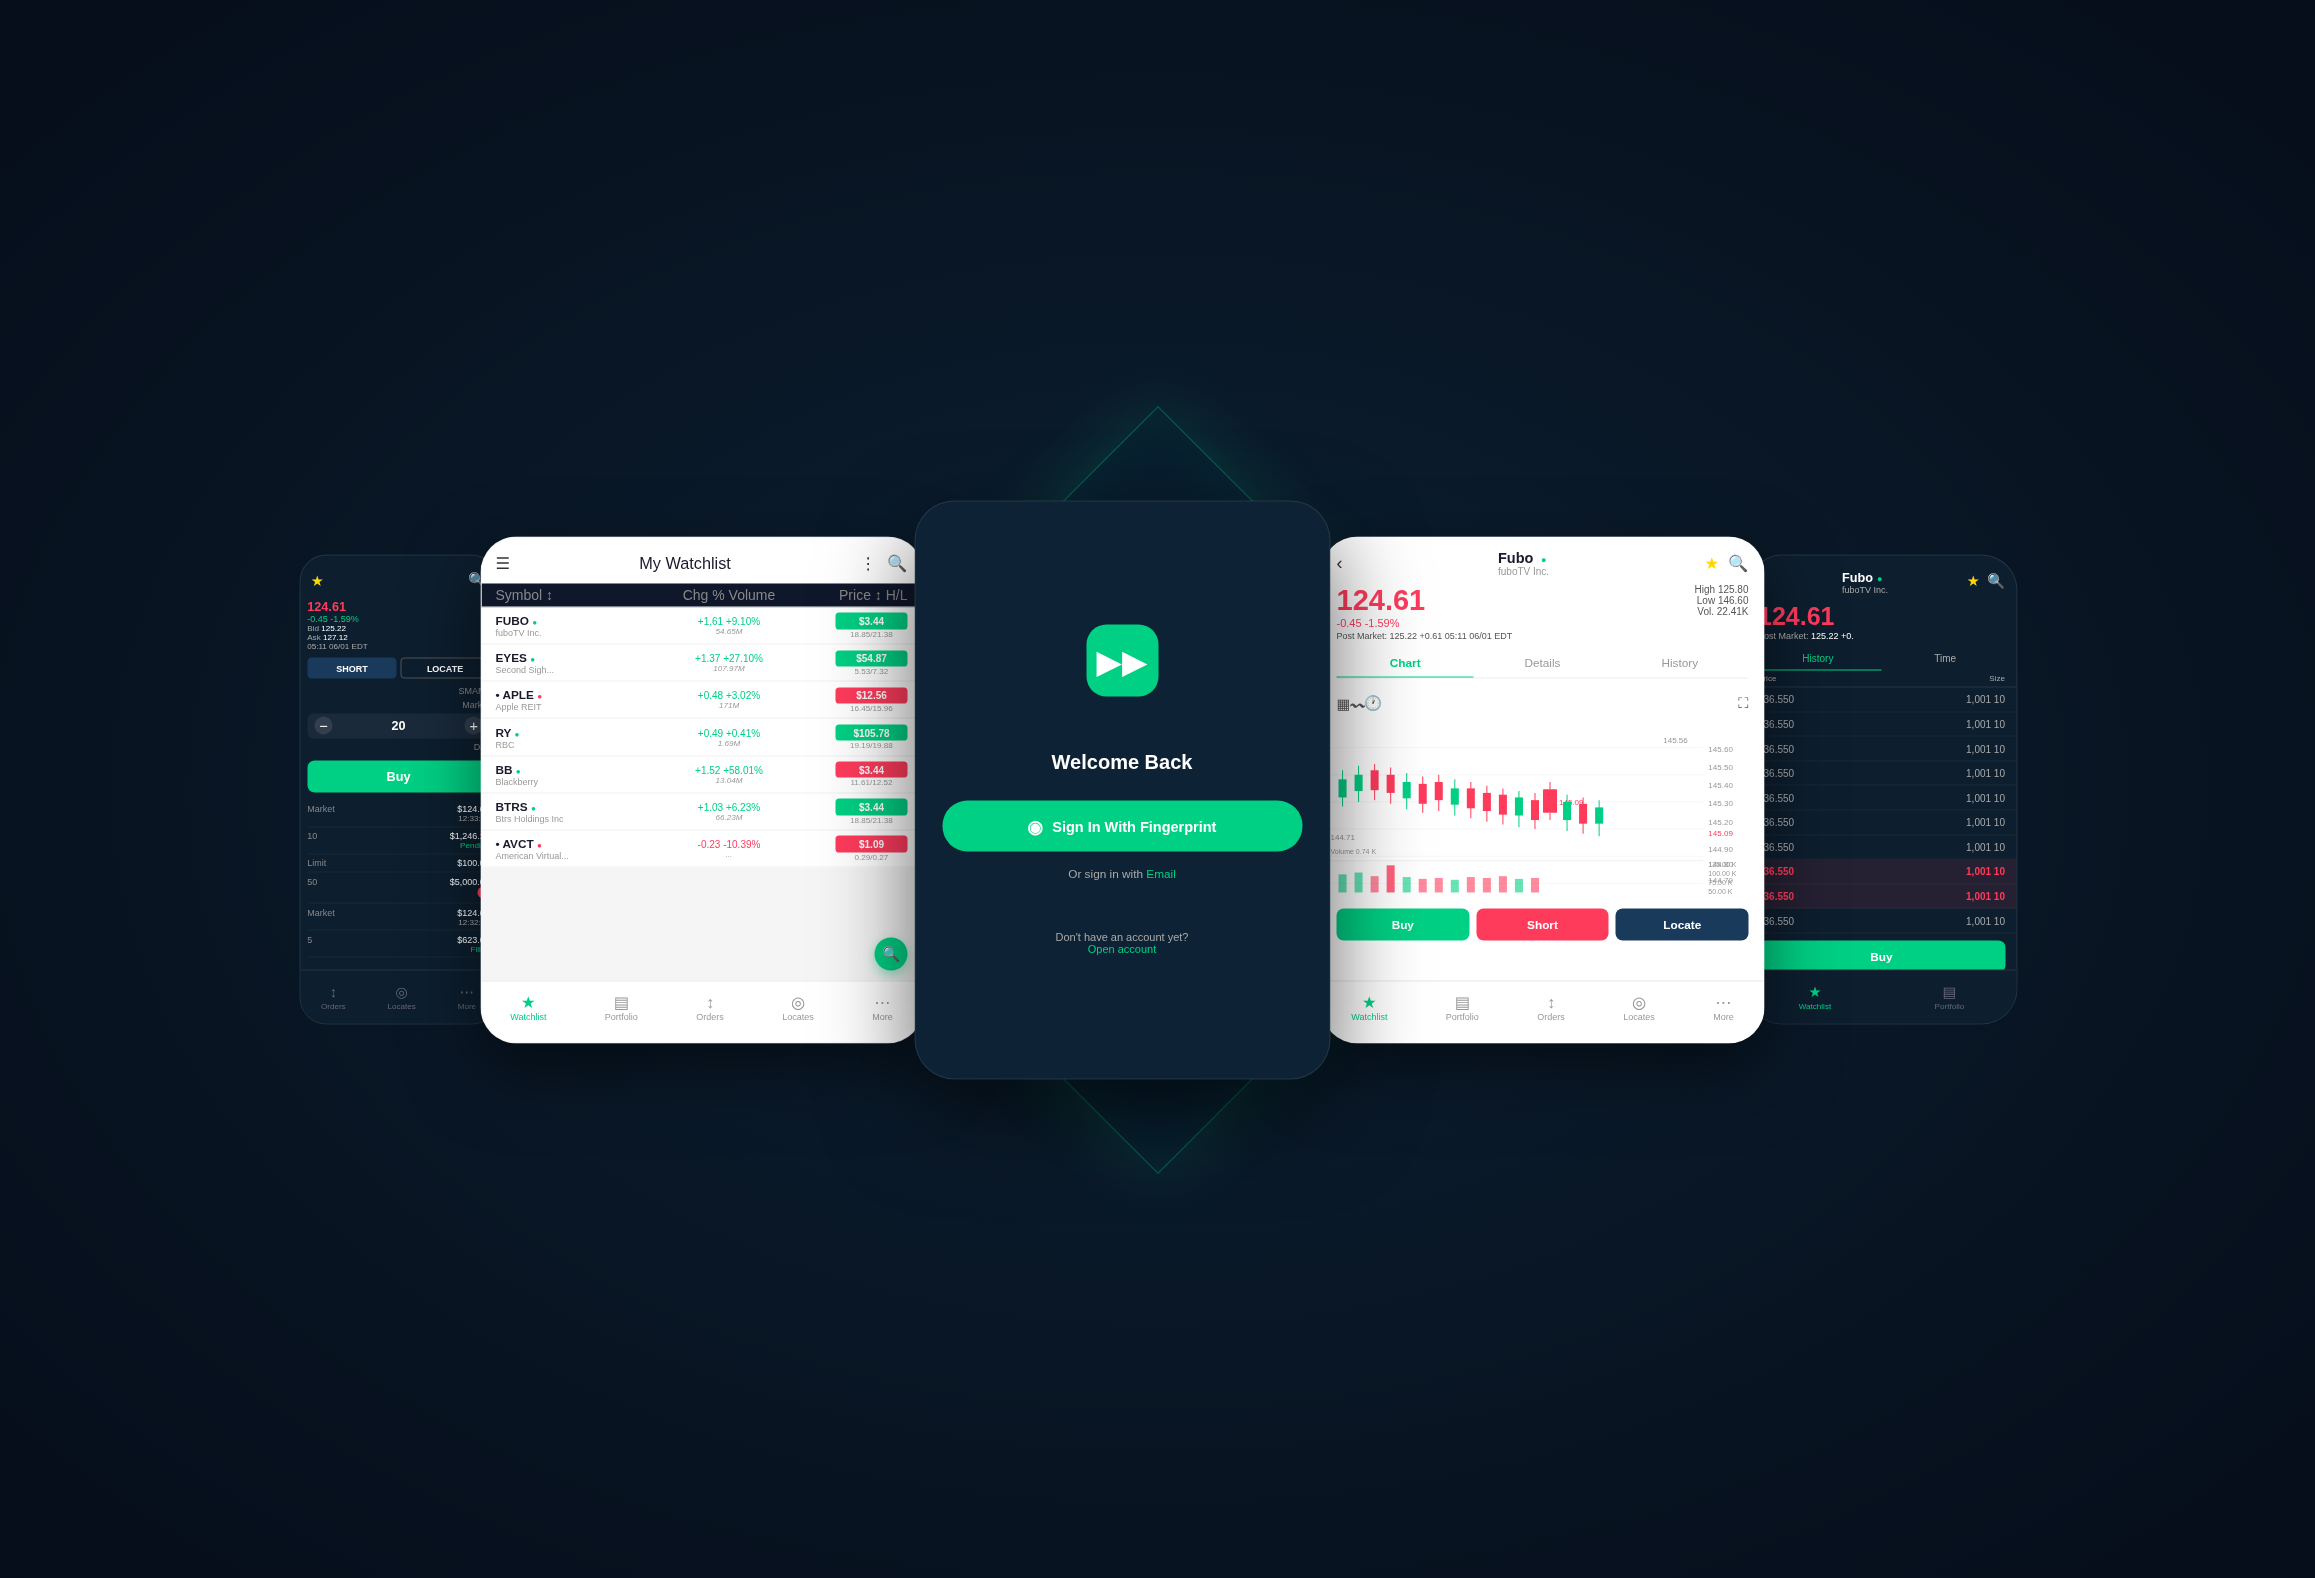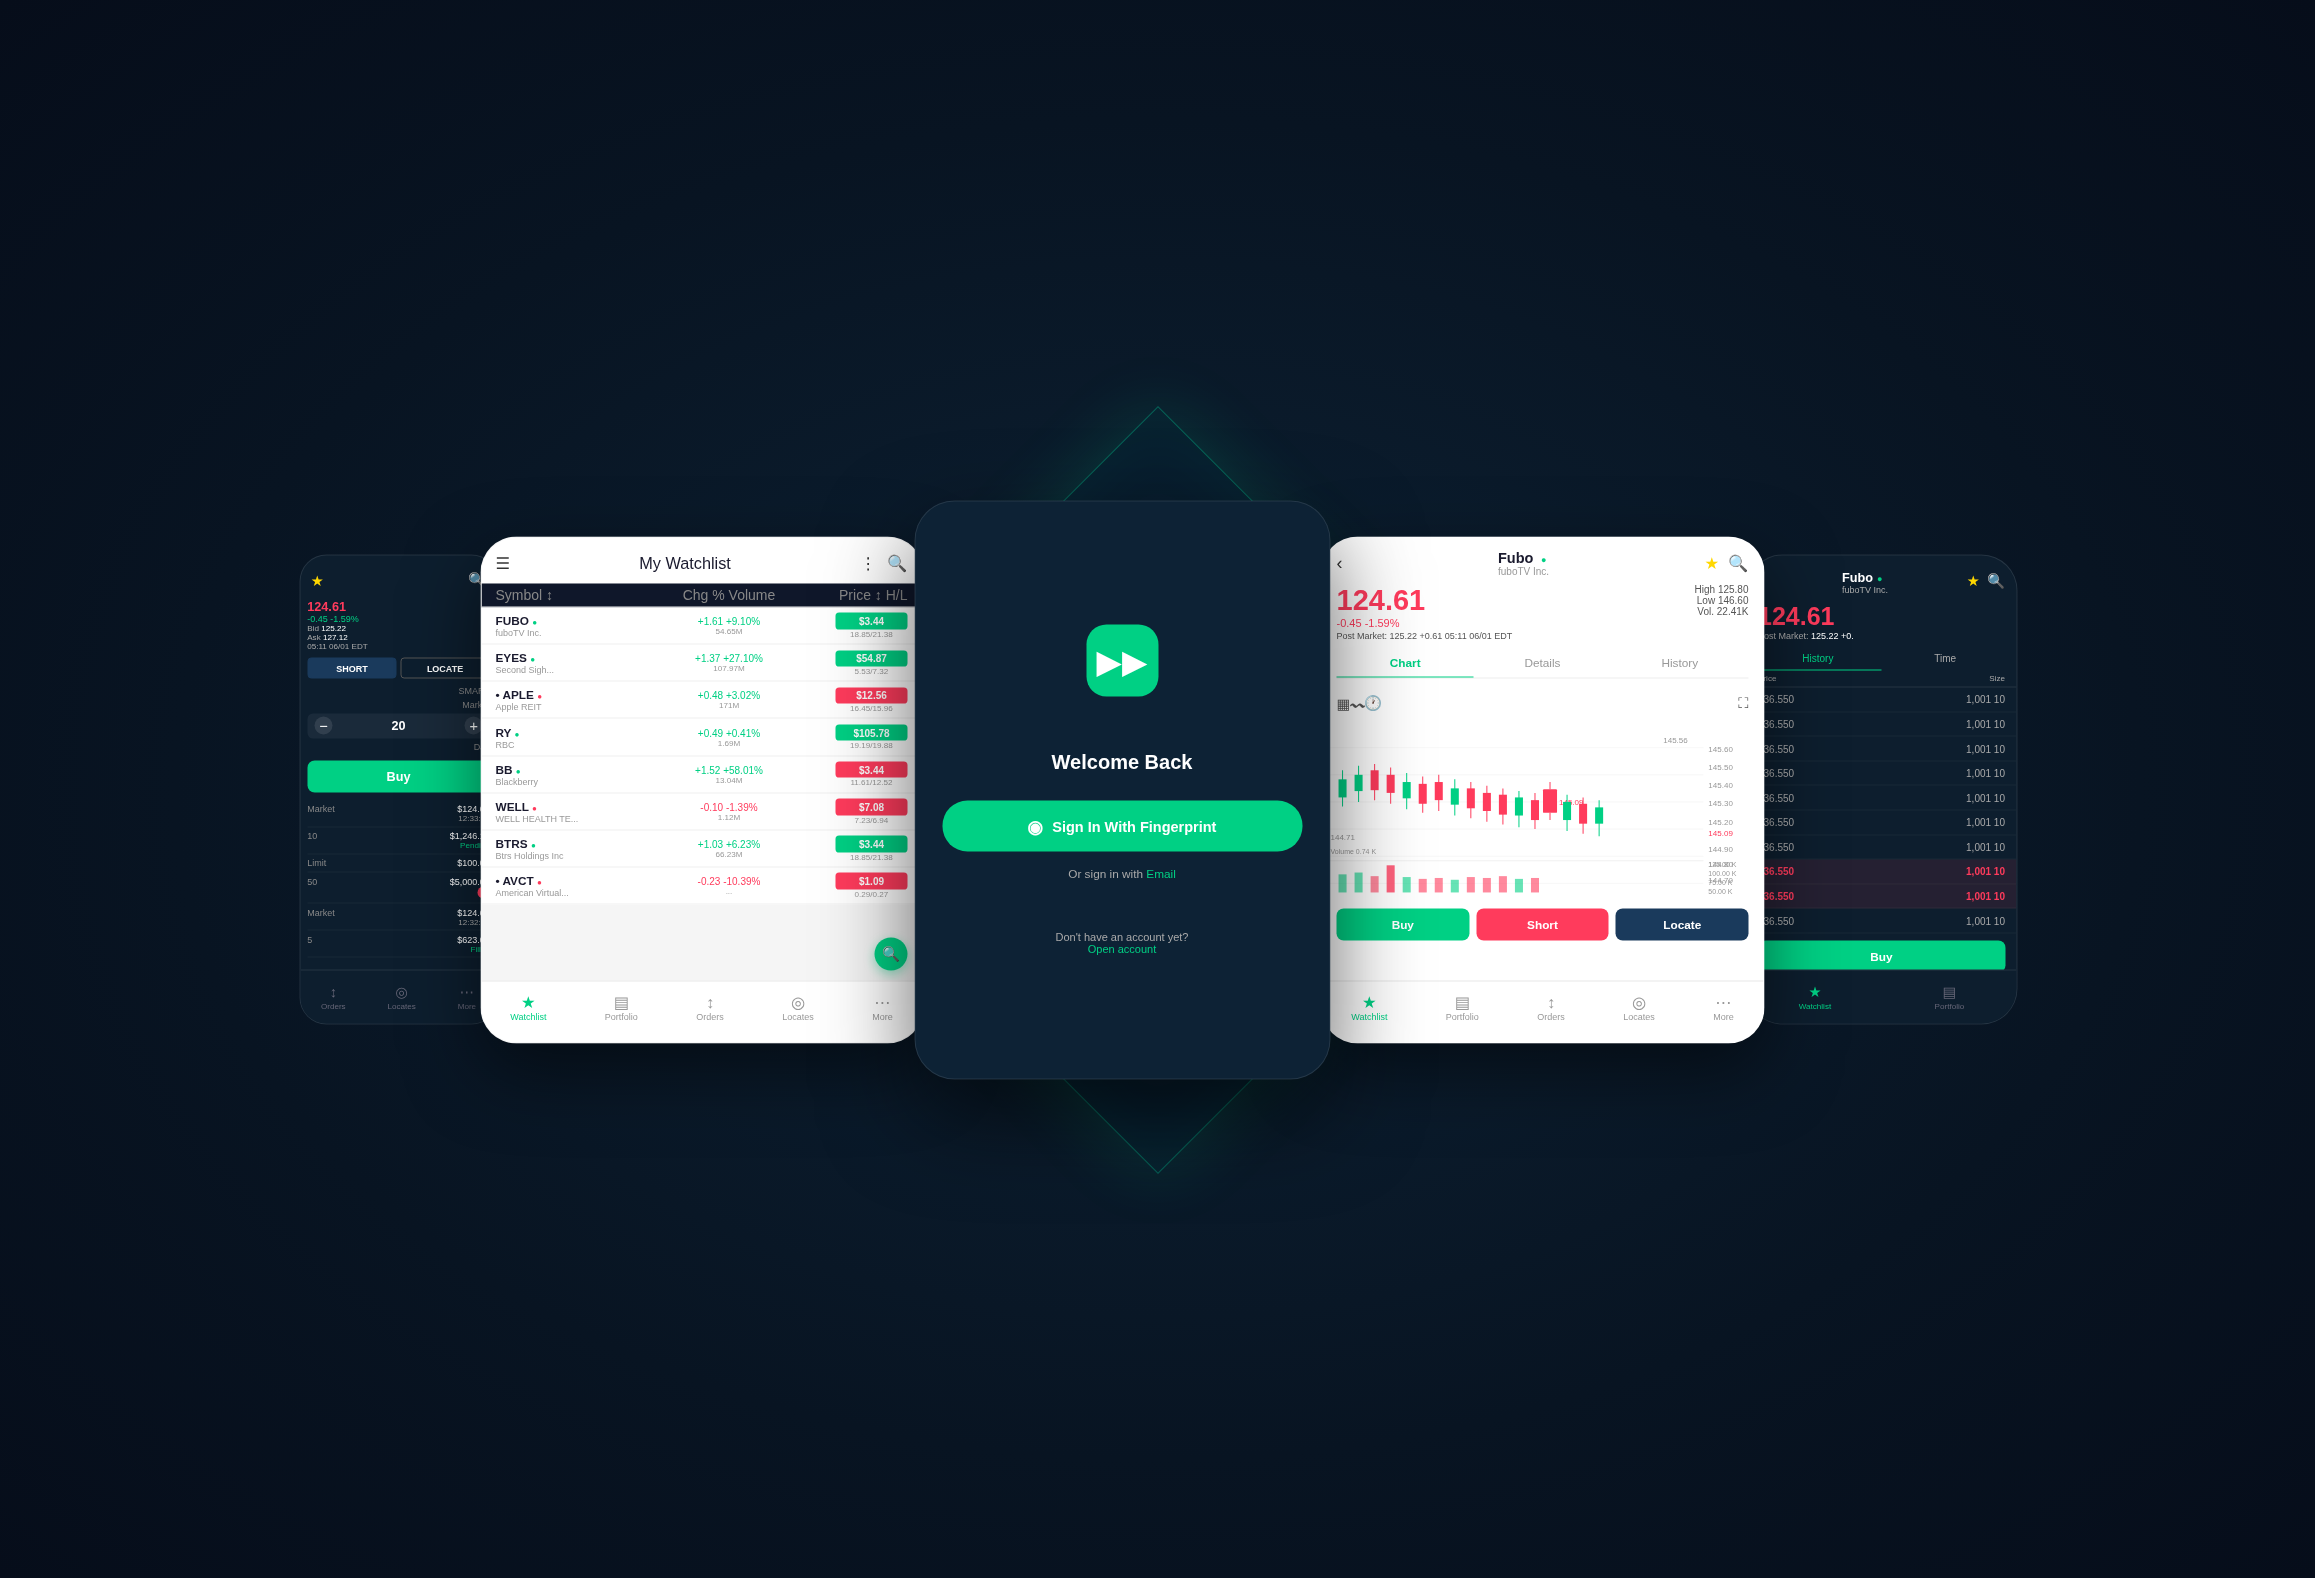--- a/index.html
+++ b/index.html
@@ -329,20 +329,21 @@
     }
 
     .p2-change {
       font-size: 10px;
       text-align: center;
     }
 
     .p2-volume {
       font-size: 8.1px;
       color: #999;
+      font-style: italic;
     }
 
     .p2-price-badge {
       background: #ff3b5c;
       color: white;
       font-size: 10px;
       font-weight: bold;
       padding: 2.7px 5.4px;
       border-radius: 3.6px;
       text-align: center;
@@ -896,34 +897,20 @@
         <div style="text-align:center;">
           <div class="p2-change green">+1.52 +58.01%</div>
           <div class="p2-volume">13.04M</div>
         </div>
         <div style="text-align:right;">
           <div class="p2-price-badge">$3.44</div>
           <div class="p2-hl">11.61/12.52</div>
         </div>
       </div>
 
-      <div class="p2-row">
-        <div>
-          <div class="p2-symbol">WELL <span style="color:#ff3b5c;font-size:8.1px;">●</span></div>
-          <div class="p2-company">WELL HEALTH TE...</div>
-        </div>
-        <div style="text-align:center;">
-          <div class="p2-change red">-0.10 -1.39%</div>
-          <div class="p2-volume">1.12M</div>
-        </div>
-        <div style="text-align:right;">
-          <div class="p2-price-badge">$7.08</div>
-          <div class="p2-hl">7.23/6.94</div>
-        </div>
-      </div>
 
       <div class="p2-row">
         <div>
           <div class="p2-symbol">BTRS <span style="color:#00d084;font-size:8.1px;">●</span></div>
           <div class="p2-company">Btrs Holdings Inc</div>
         </div>
         <div style="text-align:center;">
           <div class="p2-change green">+1.03 +6.23%</div>
           <div class="p2-volume">66.23M</div>
         </div>

